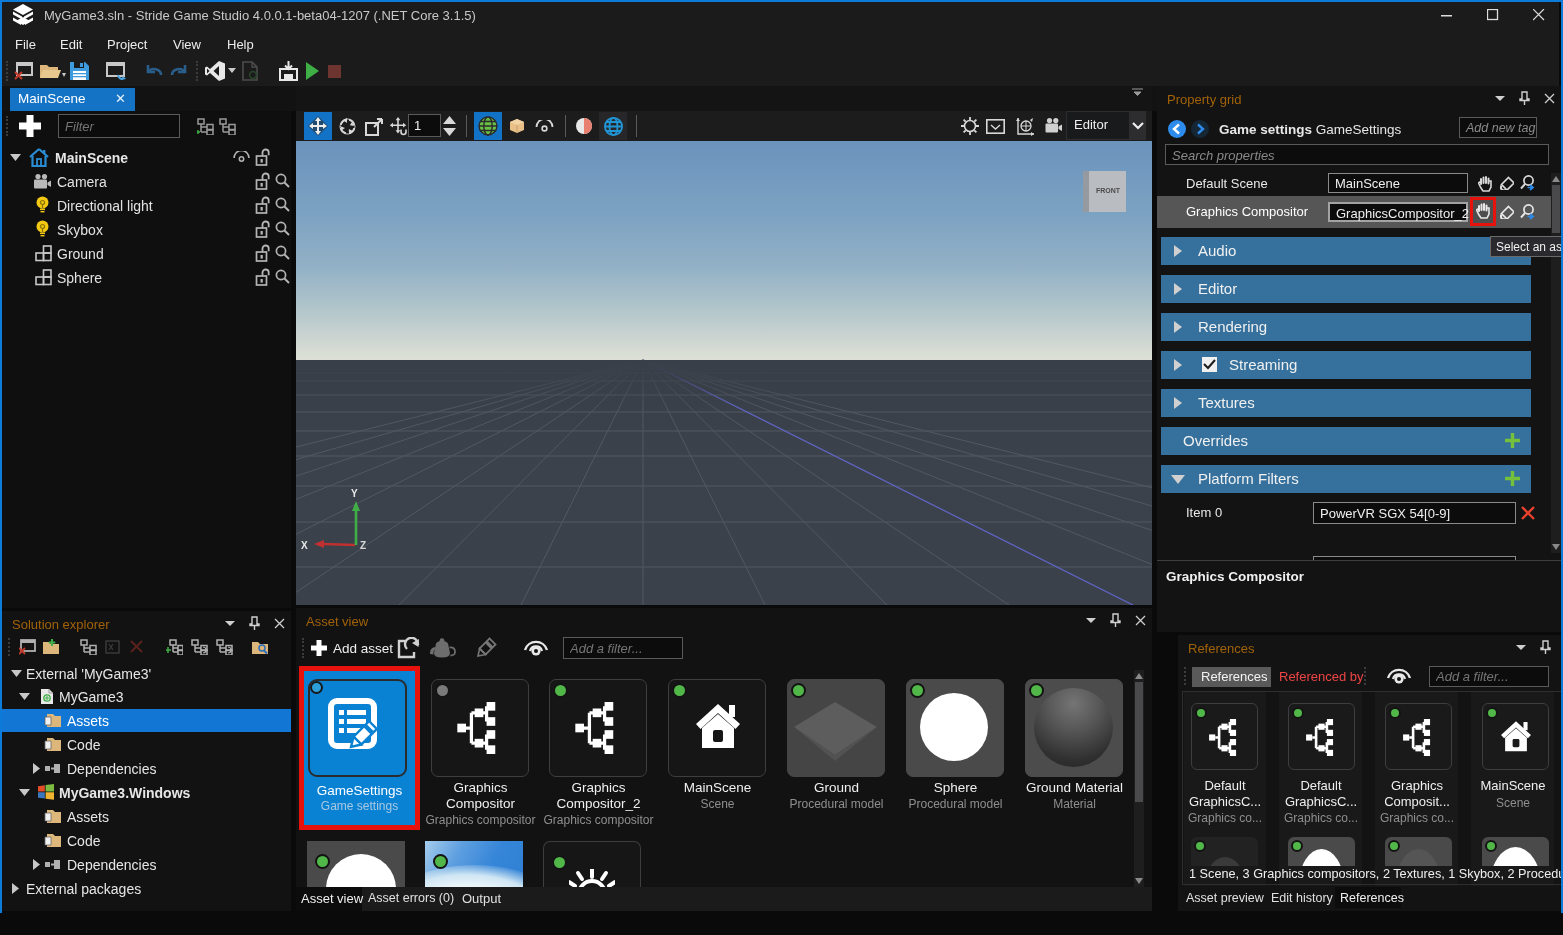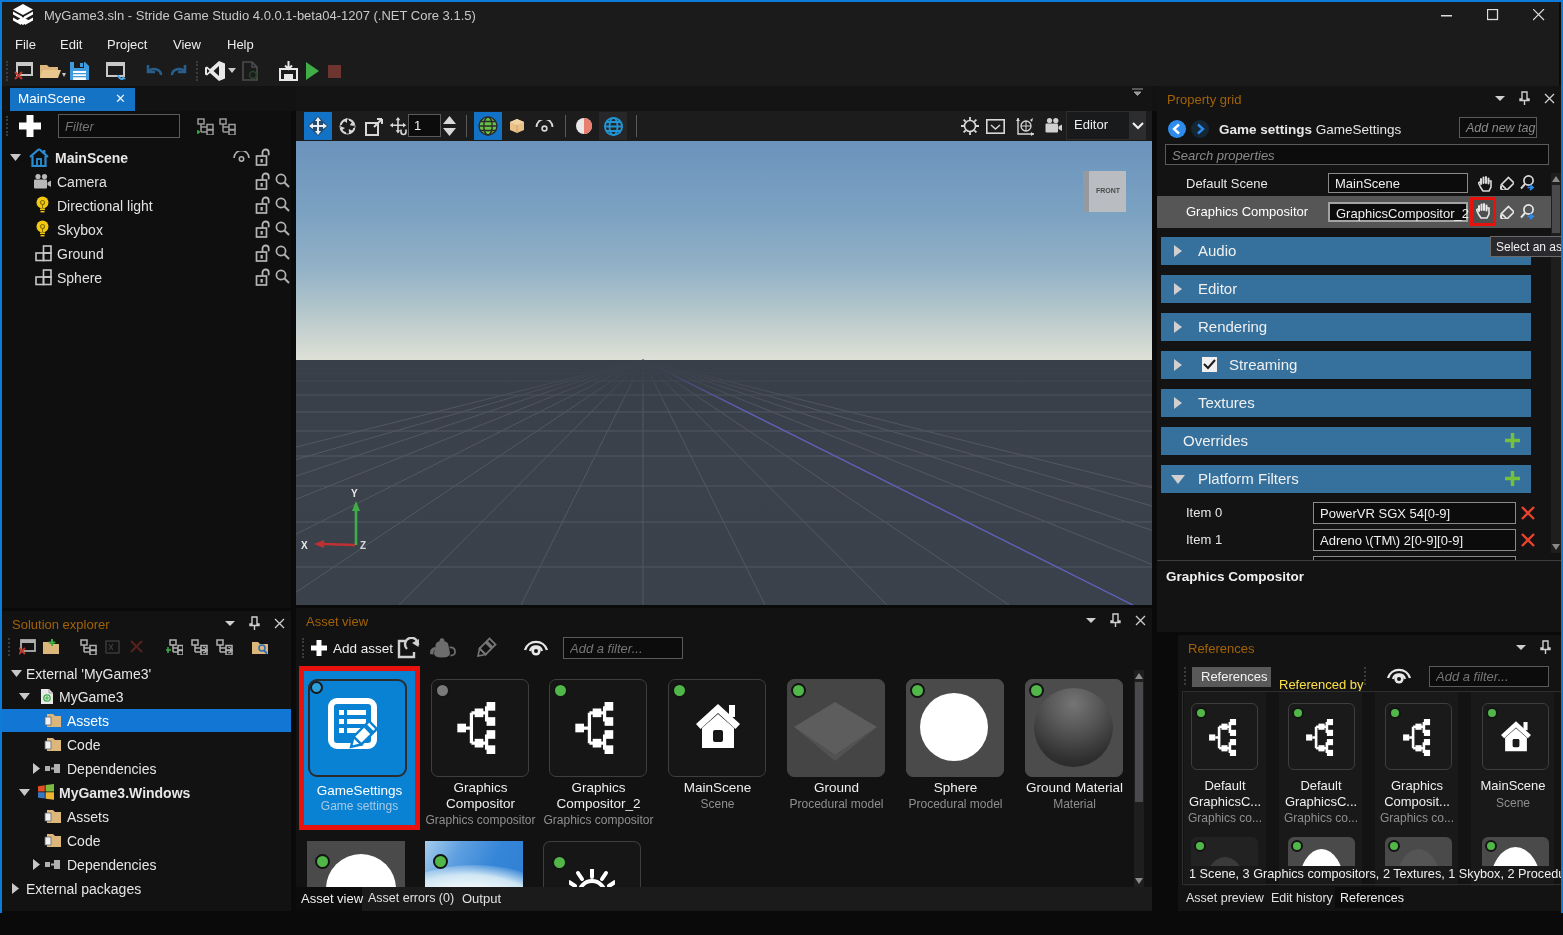--- a/index.html
+++ b/index.html
@@ -890,29 +890,20 @@
 
   <div class="abs" style="left:0;top:416px;width:394px;height:22px;">
     <span class="abs" style="left:29px;top:3px;color:#e8e8e8;">Item 0</span>
     <div class="abs" style="left:156px;top:0;width:203px;height:22px;background:#0c0c0d;border:1px solid #8a8a8a;">
           <span class="abs" style="left:6px;top:3px;color:#efefef;">PowerVR SGX 54[0-9]</span>
         </div>
     <svg class="abs" style="left:364px;top:4px;" width="14" height="14">
           <path d="M1 1 L13 13 M13 1 L1 13" stroke="#e8422e" stroke-width="2.4"></path>
         </svg>
   </div>
-  <div class="abs" style="left:0;top:443px;width:394px;height:22px;">
-    <span class="abs" style="left:29px;top:3px;color:#e8e8e8;">Item 1</span>
-    <div class="abs" style="left:156px;top:0;width:203px;height:22px;background:#0c0c0d;border:1px solid #8a8a8a;">
-          <span class="abs" style="left:6px;top:3px;color:#efefef;">Adreno \(TM\) 2[0-9][0-9]</span>
-        </div>
-    <svg class="abs" style="left:364px;top:4px;" width="14" height="14">
-          <path d="M1 1 L13 13 M13 1 L1 13" stroke="#e8422e" stroke-width="2.4"></path>
-        </svg>
-  </div>
   <div class="abs" style="left:156px;top:470px;width:203px;height:4px;background:#0c0c0d;border:1px solid #8a8a8a;border-bottom:none;"></div>
 
   <div class="abs" style="left:394px;top:87px;width:10px;height:380px;background:#1e1e1f;">
     <svg class="abs" style="left:1px;top:3px;" width="8" height="6">
           <path d="M4 0 L8 6 L0 6 Z" fill="#8a8a8a"></path>
         </svg>
     <div class="abs" style="left:1px;top:12px;width:8px;height:48px;background:#4a4a4d;"></div>
     <svg class="abs" style="left:1px;top:371px;" width="8" height="6">
           <path d="M0 0 L8 0 L4 6 Z" fill="#8a8a8a"></path>
         </svg>
@@ -937,21 +928,21 @@
           </svg>
       <svg width="11" height="11" viewBox="0 0 11 11" style="margin-top:4px;">
             <path d="M1 1 L10 10 M10 1 L1 10" stroke="#cfcfcf" stroke-width="1.3"></path>
           </svg>
     </div>
   </div>
   <div class="abs" style="left:6px;top:32px;height:18px;border-left:2px dotted #3c3c3e;"></div>
   <div class="abs" style="left:14px;top:32px;width:79px;height:20px;background:#595959;">
         <span class="abs" style="left:9px;top:2px;color:#f2f2f2;">References</span>
       </div>
-  <span class="abs" style="left:101px;top:34px;color:#fde047;margin-top:8px;">Referenced by</span>
+  <span class="abs" style="left:101px;top:34px;color:#ef4444;">Referenced by</span>
   <div class="abs" style="left:186px;top:32px;height:18px;border-left:2px dotted #3c3c3e;"></div>
   <svg class="abs" style="left:208px;top:31px;" width="26" height="19" viewBox="0 0 26 19">
     <path d="M2 12 A11.5 11.5 0 0 1 24 12" fill="none" stroke="#e8e8e8" stroke-width="2.4"></path>
     <path d="M7 13 A6.2 6.2 0 0 1 19 13" fill="none" stroke="#e8e8e8" stroke-width="2.2"></path>
     <circle cx="13" cy="13" r="4.6" fill="#e8e8e8"></circle>
     <circle cx="13" cy="13" r="2" fill="#131314"></circle>
   </svg>
   <input class="tbx abs" style="left: 251px; top: 31px; width: 120px; height: 21px;" placeholder="Add a filter..." readonly="">
 
   <div class="abs" style="left:4px;top:56px;width:395px;height:194px;border:1px solid #2e2e30;border-bottom:none;">

